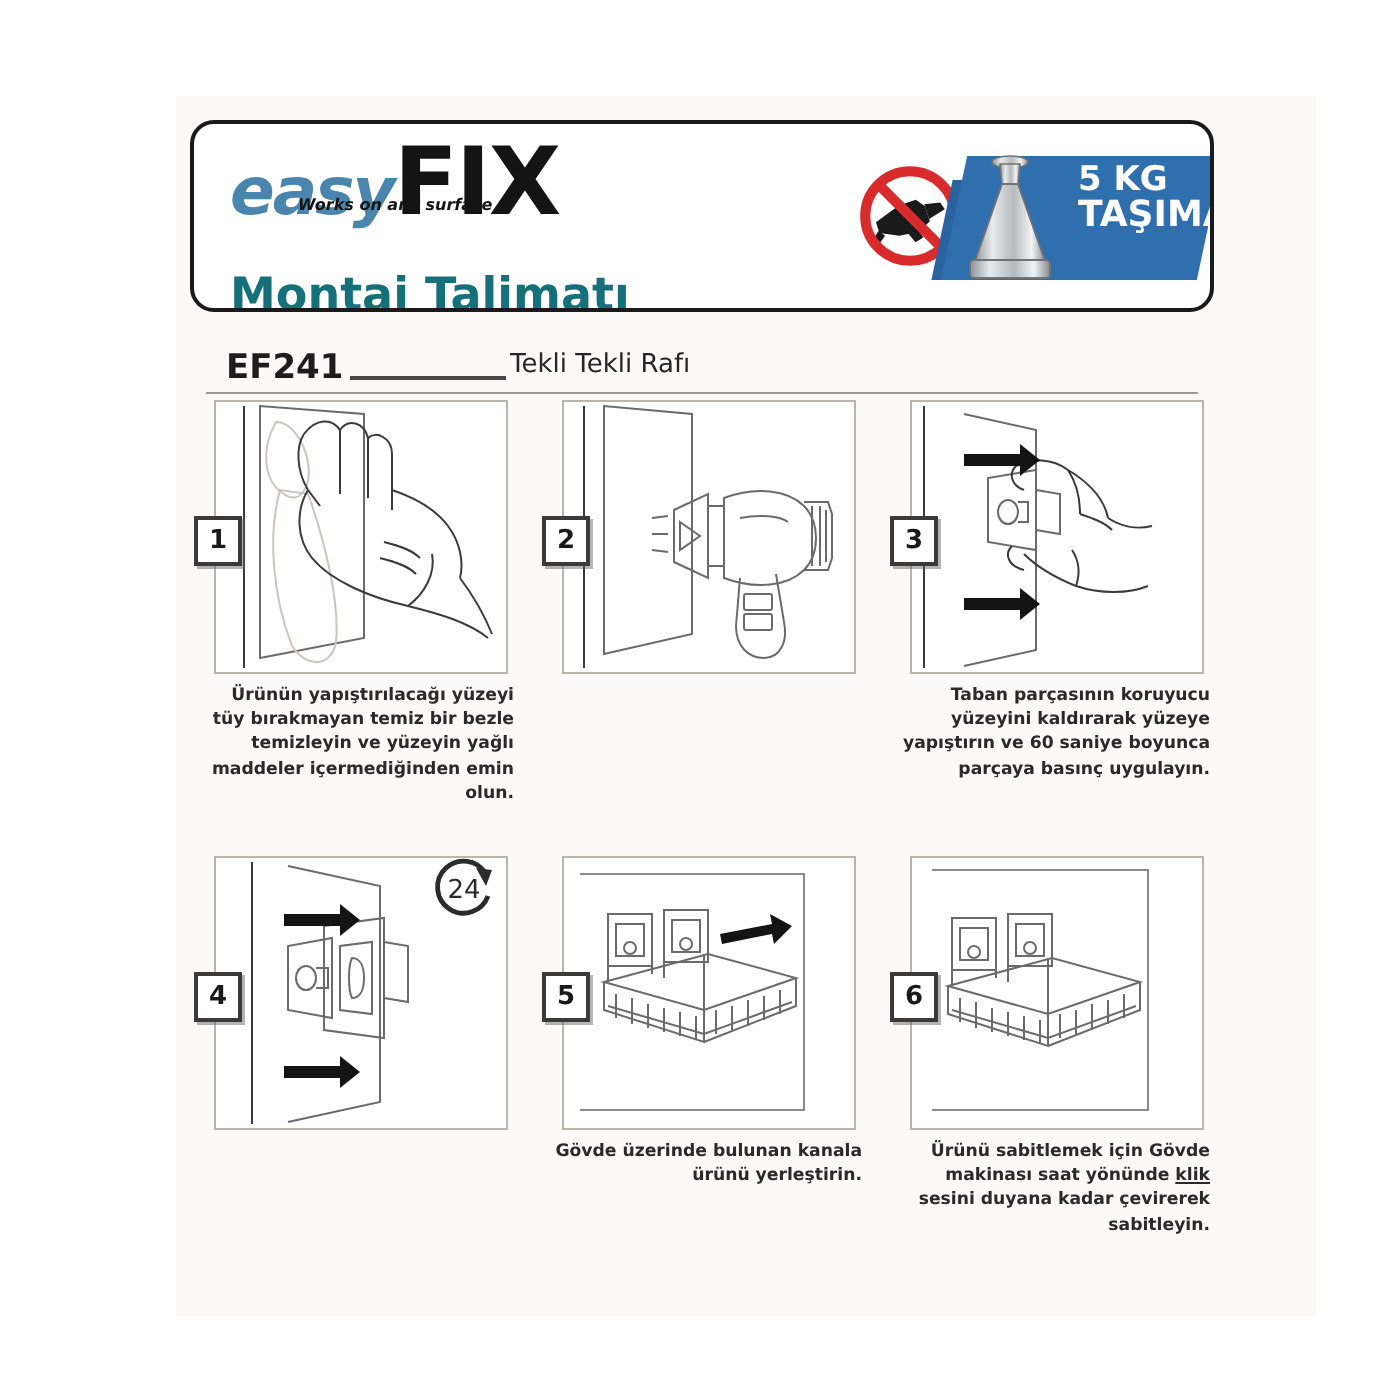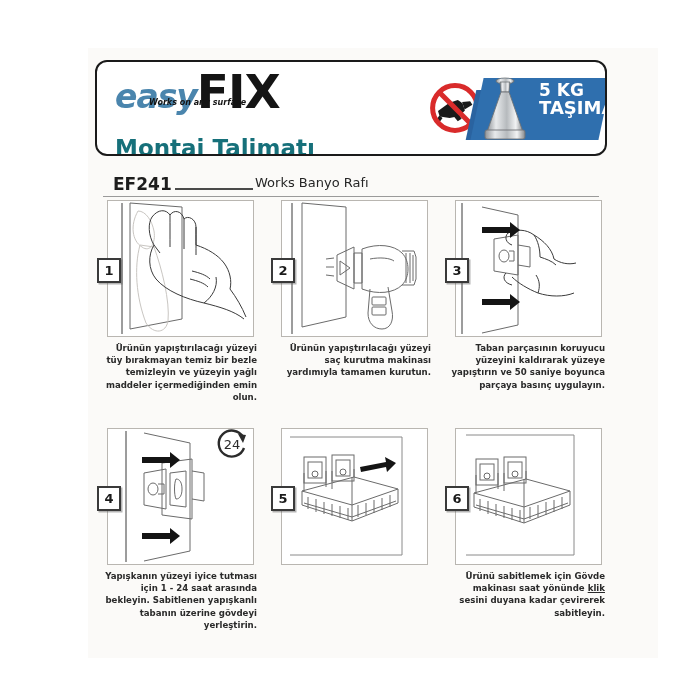--- a/index.html
+++ b/index.html
@@ -113,21 +113,21 @@
         <div class="kg">5 KG</div>
         <div class="ts">TAŞIMA</div>
         <div class="kp">KAPASİTESİ!</div>
       </div>
     </div>
   </div>
 
   <div class="modelrow">
     <div class="model-code">EF241</div>
     <div class="model-rule"></div>
-    <div class="model-name">Works Banyo Rafı</div>
+    <div class="model-name">Tekli Tekli Rafı</div>
     <div class="model-under"></div>
   </div>
 
   <div class="grid">
 
     <div class="row">
 
       <div class="cell c0">
         <div class="frame">
           <svg class="art" viewBox="0 0 145 135">
@@ -169,21 +169,20 @@
               <path d="M120,50 L132,50 L134,56 L134,78 L132,84 L120,84" stroke="#6b6b6b"></path>
               <path d="M124,52 L124,82 M128,52 L128,82 M131,54 L131,80" stroke="#6b6b6b"></path>
               <path d="M88,58 C98,56 108,57 112,60" stroke="#6b6b6b"></path>
               <path d="M88,88 L86,112 C86,122 92,128 100,128 C108,128 112,120 110,110 L106,86" stroke="#6b6b6b"></path>
               <rect x="90" y="96" width="14" height="8" rx="1" stroke="#6b6b6b"></rect>
               <rect x="90" y="106" width="14" height="8" rx="1" stroke="#6b6b6b"></rect>
             </g>
           </svg>
         </div>
         <div class="stepnum">2</div>
-        <div class="caption">Ürünün yapıştırılacağı yüzeyi saç kurutma makinası yardımıyla tamamen kurutun.</div>
       </div>
 
       <div class="cell c2">
         <div class="frame">
           <svg class="art" viewBox="0 0 145 135">
             <g fill="none" stroke="#3b3b3b" stroke-width="1">
               <path d="M6,2 L6,133"></path>
               <path d="M26,6 L62,14 L62,124 L26,132" stroke="#6b6b6b"></path>
               <path d="M38,38 L38,70 L62,74 L62,34 Z" stroke="#6b6b6b"></path>
               <path d="M62,44 L74,46 L74,66 L62,64" stroke="#6b6b6b"></path>
@@ -198,21 +197,21 @@
               <path d="M82,92 C84,86 84,80 80,74"></path>
               <path d="M84,56 C90,58 96,60 100,64"></path>
             </g>
             <g fill="#141414">
               <path d="M26,26 L54,26 L54,21 L64,29 L54,37 L54,32 L26,32 Z"></path>
               <path d="M26,98 L54,98 L54,93 L64,101 L54,109 L54,104 L26,104 Z"></path>
             </g>
           </svg>
         </div>
         <div class="stepnum">3</div>
-        <div class="caption">Taban parçasının koruyucu yüzeyini kaldırarak yüzeye yapıştırın ve 50 saniye boyunca parçaya basınç uygulayın.</div>
+        <div class="caption">Taban parçasının koruyucu yüzeyini kaldırarak yüzeye yapıştırın ve 60 saniye boyunca parçaya basınç uygulayın.</div>
       </div>
     </div>
 
     <div class="row">
 
       <div class="cell c0">
         <div class="frame">
           <svg class="art" viewBox="0 0 145 135">
             <g fill="none" stroke="#6b6b6b" stroke-width="1">
               <path d="M18,2 L18,133" stroke="#3b3b3b"></path>
@@ -230,21 +229,20 @@
               <path d="M34,104 L62,104 L62,99 L72,107 L62,115 L62,110 L34,110 Z"></path>
             </g>
           </svg>
         </div>
         <svg class="badge24" viewBox="0 0 40 40">
           <path d="M30,13 A13,13 0 1 0 31,24" fill="none" stroke="#2b2b2b" stroke-width="2.4"></path>
           <path d="M25,10 L33,11 L30,19 Z" fill="#2b2b2b"></path>
           <text x="19" y="25" font-size="13" font-family="DejaVu Sans, sans-serif" text-anchor="middle" fill="#2b2b2b">24</text>
         </svg>
         <div class="stepnum">4</div>
-        <div class="caption">Yapışkanın yüzeyi iyice tutması için 1 - 24 saat arasında bekleyin. Sabitlenen yapışkanlı tabanın üzerine gövdeyi yerleştirin.</div>
       </div>
 
       <div class="cell c1">
         <div class="frame">
           <svg class="art" viewBox="0 0 145 135">
             <g fill="none" stroke="#6b6b6b" stroke-width="1">
               <path d="M8,8 L120,8 L120,126 L8,126" stroke="#8a8a8a"></path>
               <rect x="22" y="28" width="22" height="26"></rect>
               <rect x="26" y="33" width="14" height="16"></rect>
               <circle cx="33" cy="45" r="3"></circle>
@@ -256,20 +254,21 @@
               <path d="M20,62 L20,76 L70,92 L70,76"></path>
               <path d="M116,60 L116,74 L70,92"></path>
               <path d="M26,68 L26,80 M34,70 L34,83 M42,73 L42,85 M50,75 L50,87 M58,77 L58,89 M66,79 L66,91 M76,88 L76,76 M84,86 L84,74 M92,84 L92,71 M100,81 L100,69 M108,78 L108,66"></path>
               <path d="M22,74 L70,88 L114,72"></path>
               <path d="M70,48 L70,76"></path>
             </g>
             <path d="M78,38 L104,33 L103,28 L114,34 L105,43 L104,38 L79,43 Z" fill="#141414"></path>
           </svg>
         </div>
         <div class="stepnum">5</div>
+        <div class="caption">Gövde üzerinde bulunan kanala ürünü yerleştirin.</div>
       </div>
 
       <div class="cell c2">
         <div class="frame">
           <svg class="art" viewBox="0 0 145 135">
             <g fill="none" stroke="#6b6b6b" stroke-width="1">
               <path d="M10,6 L118,6 L118,126 L10,126" stroke="#8a8a8a"></path>
               <rect x="20" y="30" width="22" height="26"></rect>
               <rect x="24" y="35" width="14" height="16"></rect>
               <circle cx="31" cy="47" r="3"></circle>

